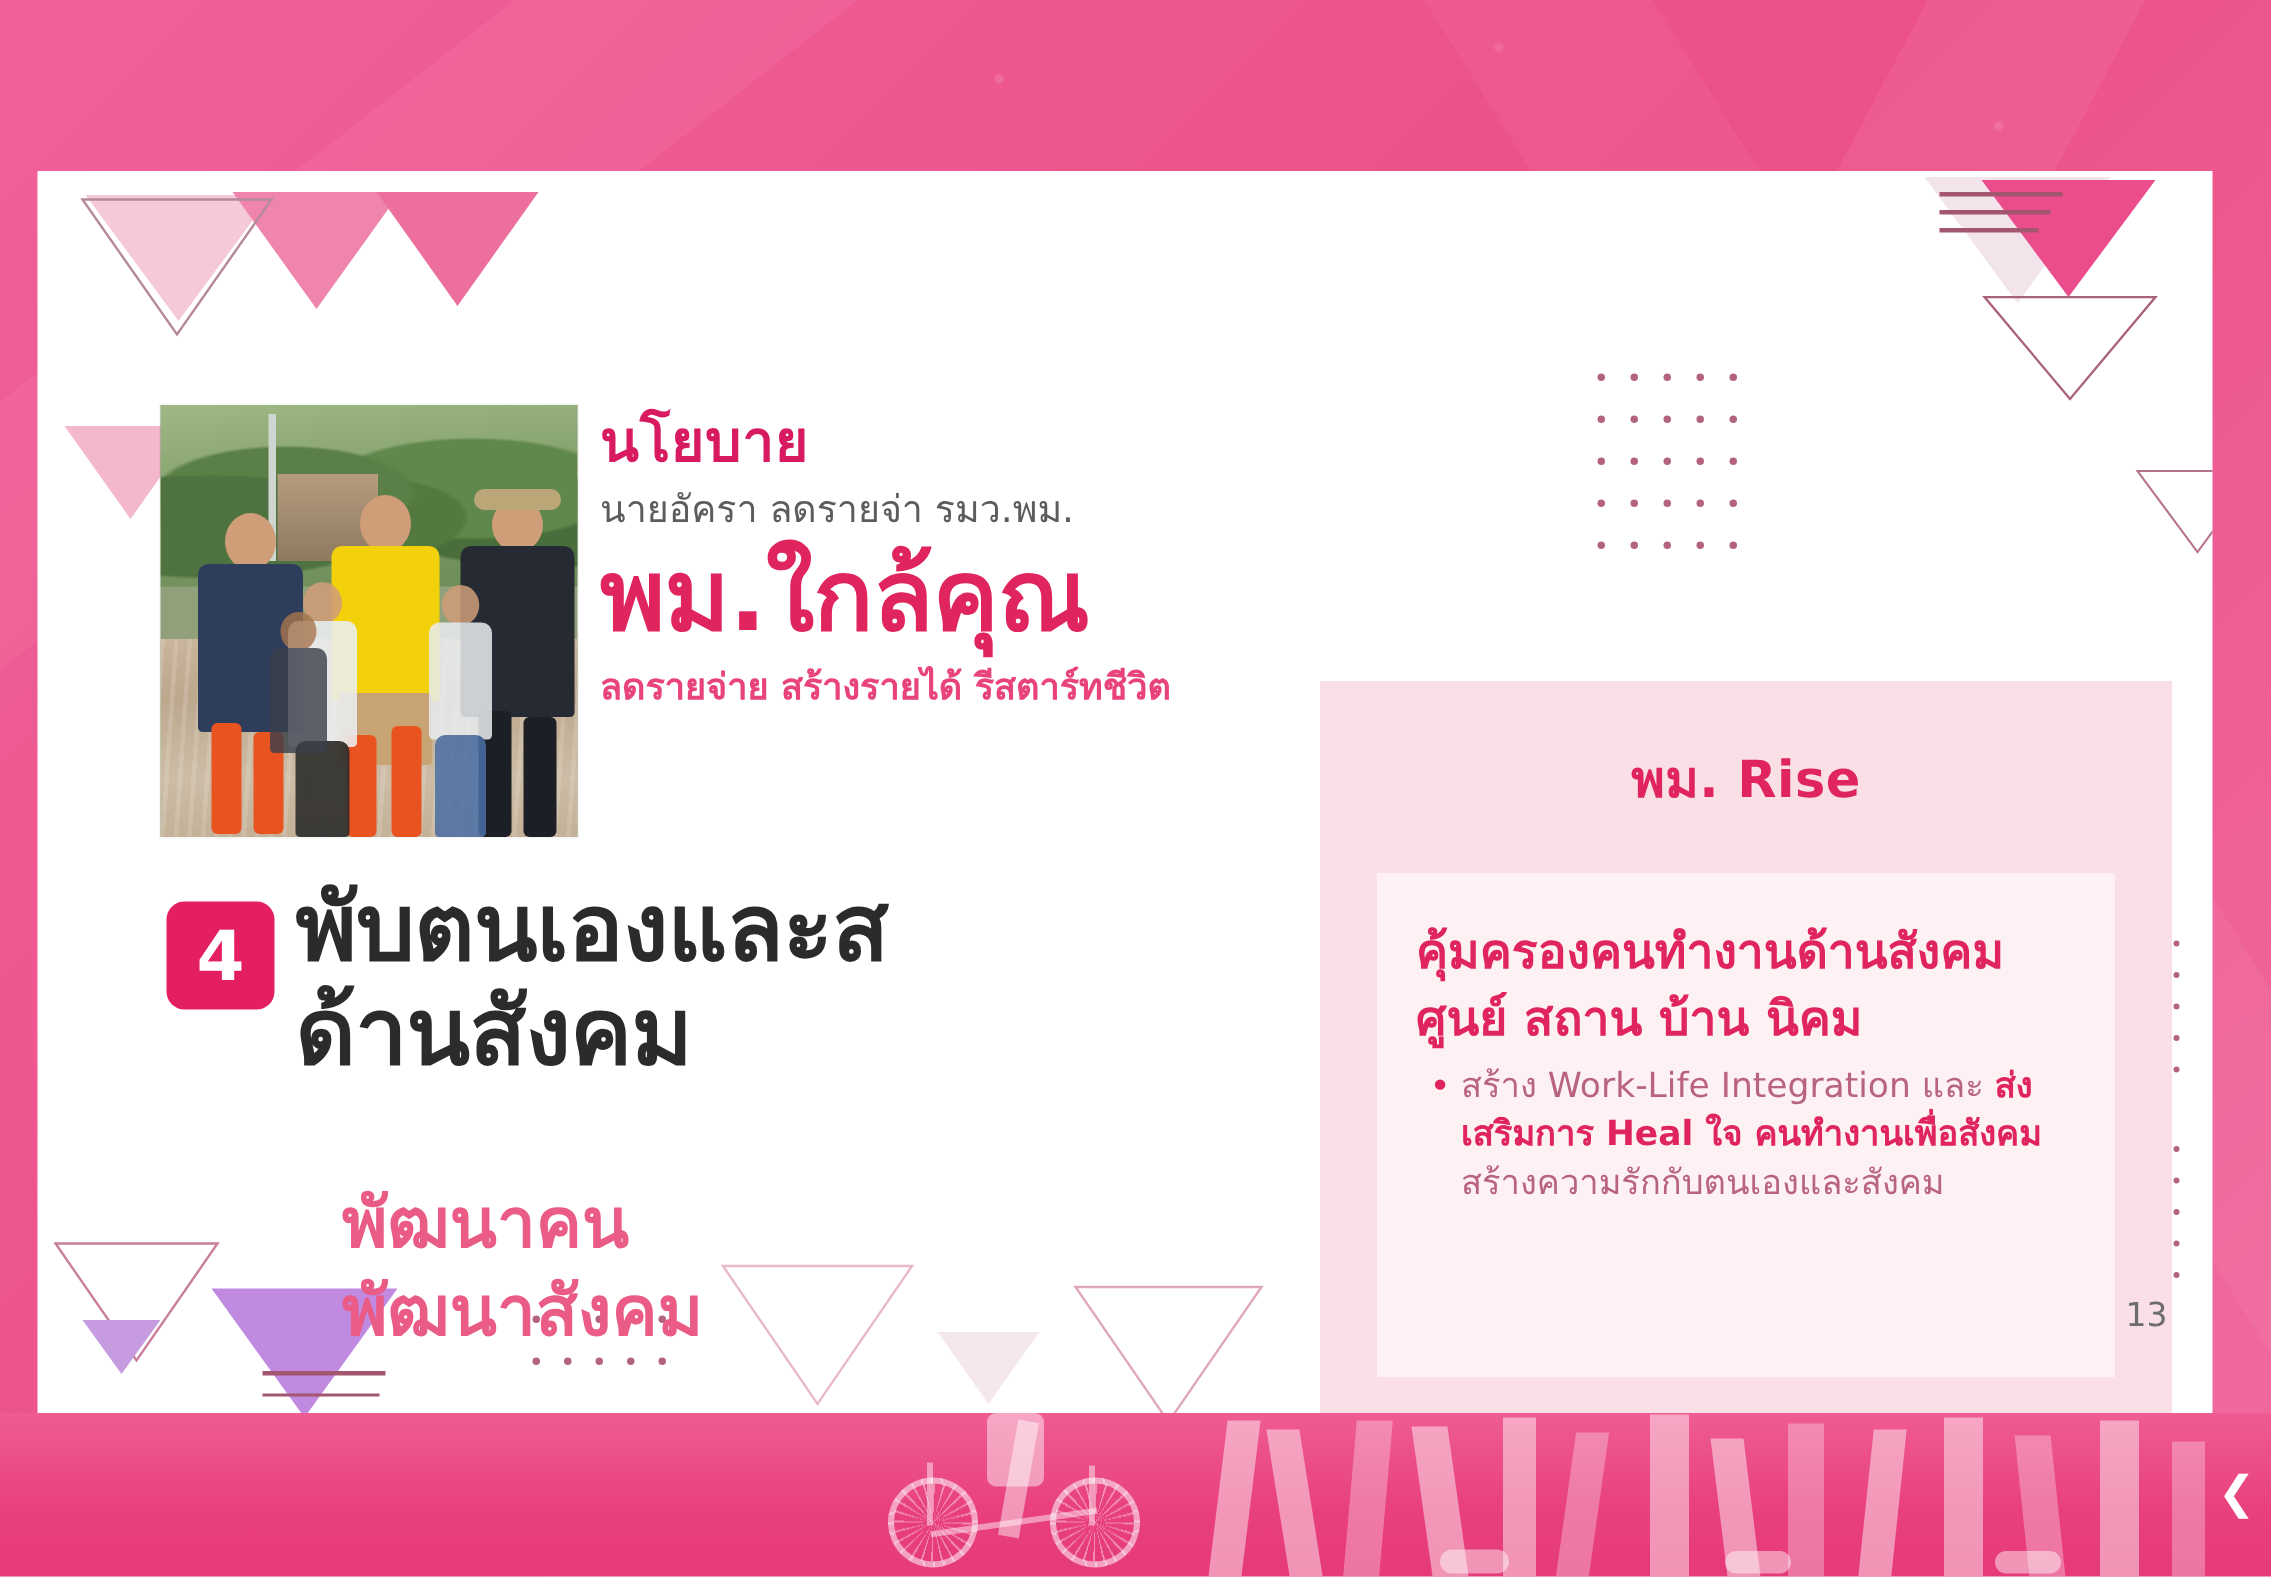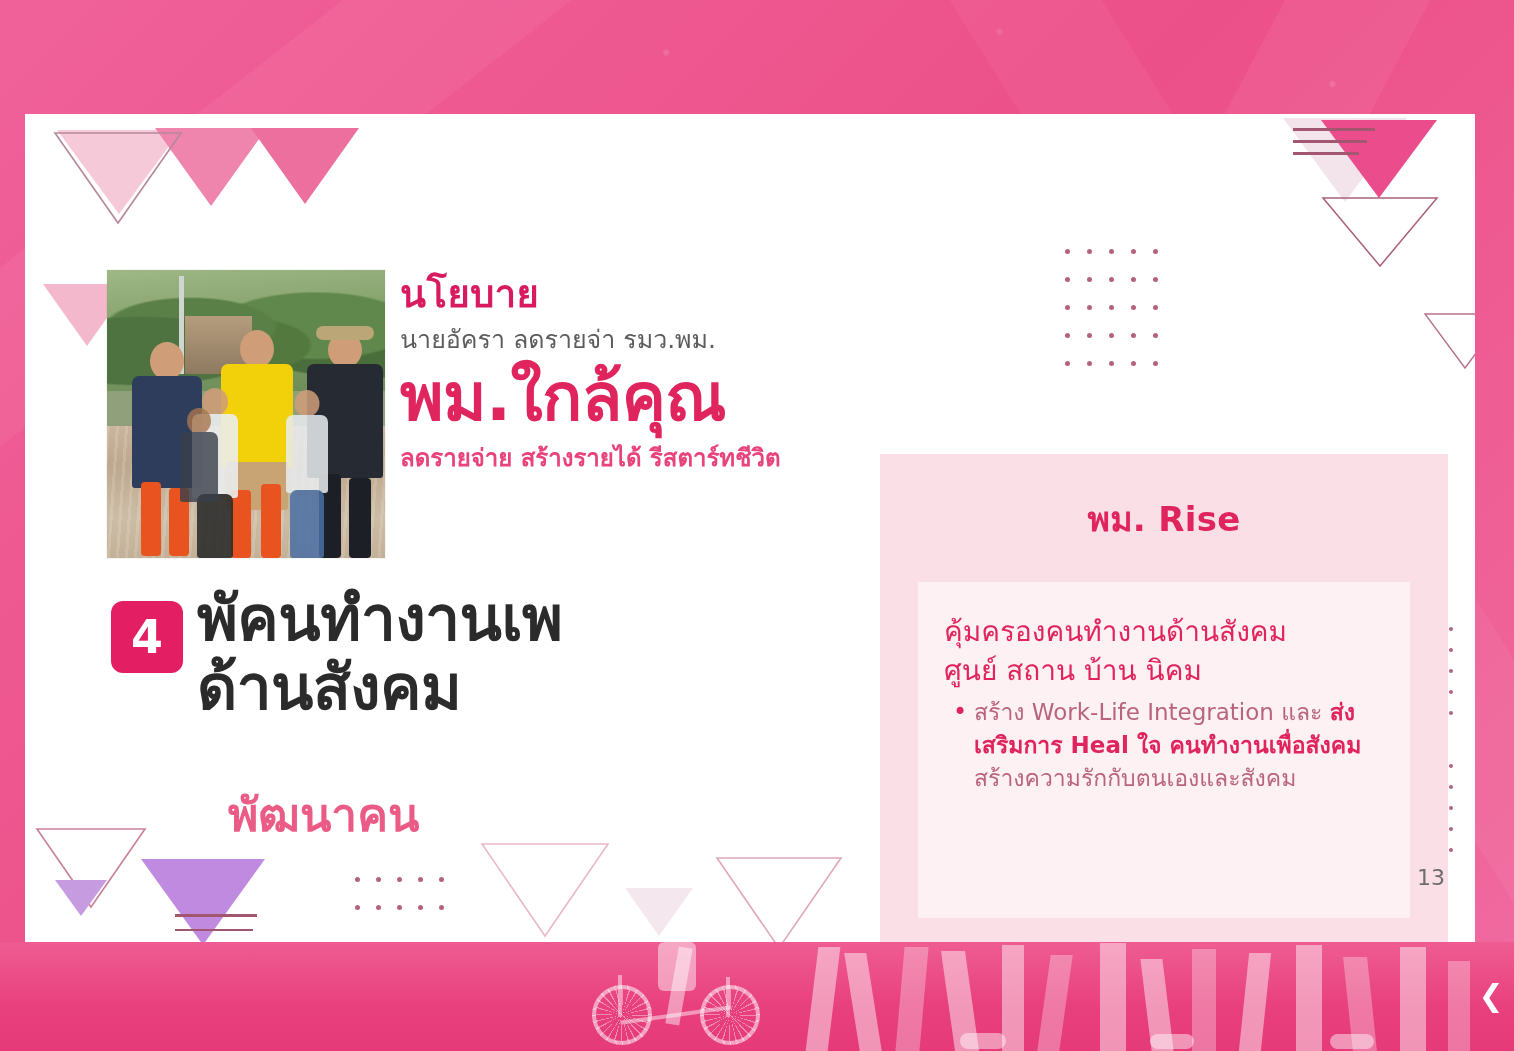--- a/index.html
+++ b/index.html
@@ -118,21 +118,21 @@
     font-size:34px; font-weight:bold;
     padding-top:38px; letter-spacing:.3px;
   }
   .panel-inner {
     position:absolute; left:38px; top:128px;
     width:492px; height:336px;
     background:#fdf1f4;
     padding:30px 26px 0 26px;
   }
   .panel-heading {
-    color:#e0245e; font-size:28px; font-weight:normal;
+    color:#e0245e; font-size:32px; font-weight:bold;
     line-height:1.4;
   }
   .bullets { list-style:none; margin-top:6px; }
   .bullets li {
     position:relative; padding-left:30px; margin-bottom:4px;
     color:#b9647f; font-size:23px; line-height:1.42;
   }
   .bullets li::before{
     content:"\2022"; position:absolute; left:9px; top:-1px;
     color:#e0245e; font-size:24px;
@@ -359,25 +359,26 @@
 
     <div class="hdr">
       <div class="hdr-1">นโยบาย</div>
       <div class="hdr-2">นายอัครา ลดรายจ่า รมว.พม.</div>
       <div class="hdr-3">พม.ใกล้คุณ</div>
       <div class="hdr-4">ลดรายจ่าย สร้างรายได้ รีสตาร์ทชีวิต</div>
     </div>
 
     <div class="badge">4</div>
     <div class="title-main">
-      <div>พัคนทำงานเพ</div>
+      <div>พับตนเองและส</div>
       <div>ด้านสังคม</div>
     </div>
     <div class="title-sub">
       <div>พัฒนาคน</div>
+      <div>พัฒนาสังคม</div>
     </div>
 
     <div class="panel">
       <div class="panel-title">พม. Rise</div>
       <div class="panel-inner">
         <div class="panel-heading">
           <div>คุ้มครองคนทำงานด้านสังคม</div>
           <div>ศูนย์ สถาน บ้าน นิคม</div>
         </div>
         <ul class="bullets" id="bullet-list">

